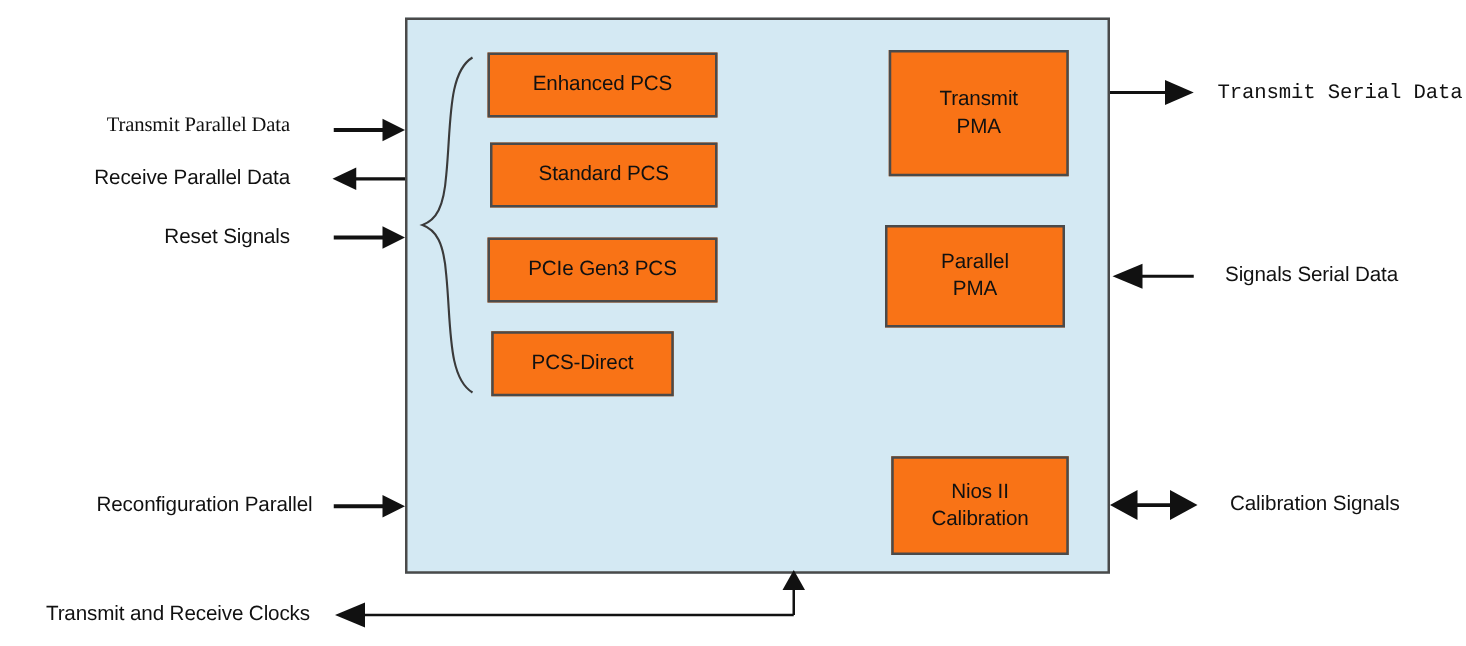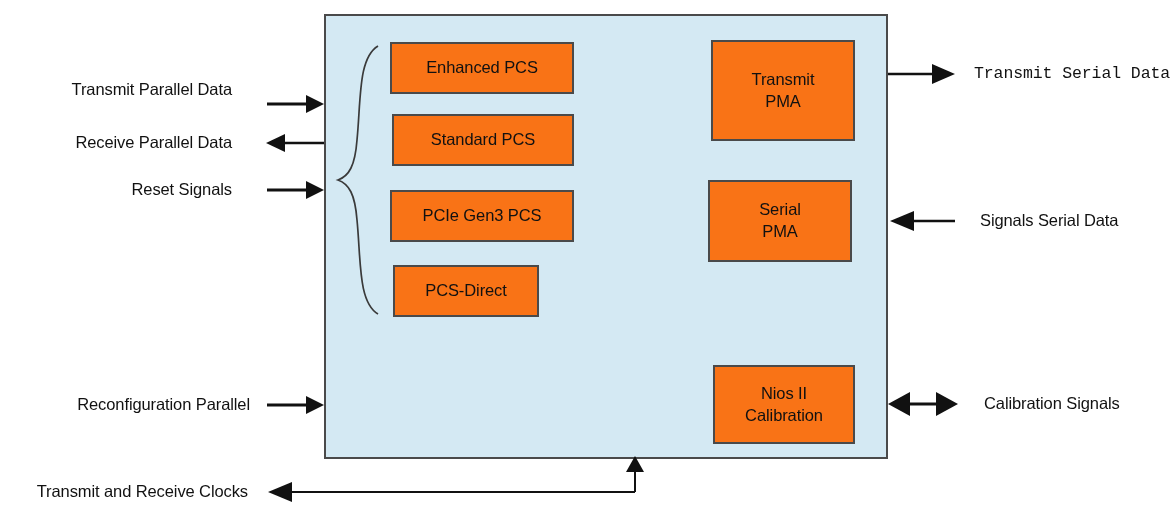--- a/index.html
+++ b/index.html
@@ -91,28 +91,28 @@
 
   <div class="unit-box" style="left:392px; top:114px; width:182px; height:52px;">Standard PCS</div>
 
   <div class="unit-box" style="left:390px; top:190px; width:184px; height:52px;">PCIe Gen3  PCS</div>
 
   <div class="unit-box" style="left:393px; top:265px; width:146px; height:52px;">PCS-Direct</div>
 
   <div class="unit-box" style="left:711px; top:40px; width:144px; height:101px;">Transmit
 PMA</div>
 
-  <div class="unit-box" style="left:708px; top:180px; width:144px; height:82px;">Serial
+  <div class="unit-box" style="left:708px; top:180px; width:144px; height:82px;">Parallel
 PMA</div>
 
 
   <div class="unit-box" style="left:713px; top:365px; width:142px; height:79px;">Nios II
 Calibration</div>
 
-  <div class="side-label right-align" style="left:0px; top:80px; width:232px;">Transmit Parallel Data</div>
+  <div class="side-label right-align" style="left:0px; top:90px; width:232px;font-family:Liberation Serif, serif;">Transmit Parallel Data</div>
 
   <div class="side-label right-align" style="left:0px; top:133px; width:232px;">Receive Parallel Data</div>
 
   <div class="side-label right-align" style="left:0px; top:180px; width:232px;">Reset Signals</div>
 
   <div class="side-label right-align" style="left:0px; top:395px; width:250px;">Reconfiguration Parallel</div>
 
   <div class="side-label right-align" style="left:0px; top:482px; width:248px;">Transmit and Receive Clocks</div>
 
   <div class="side-label left-align" style="left:974px; top:64px;font-family:Liberation Mono, monospace;">Transmit Serial Data</div>

